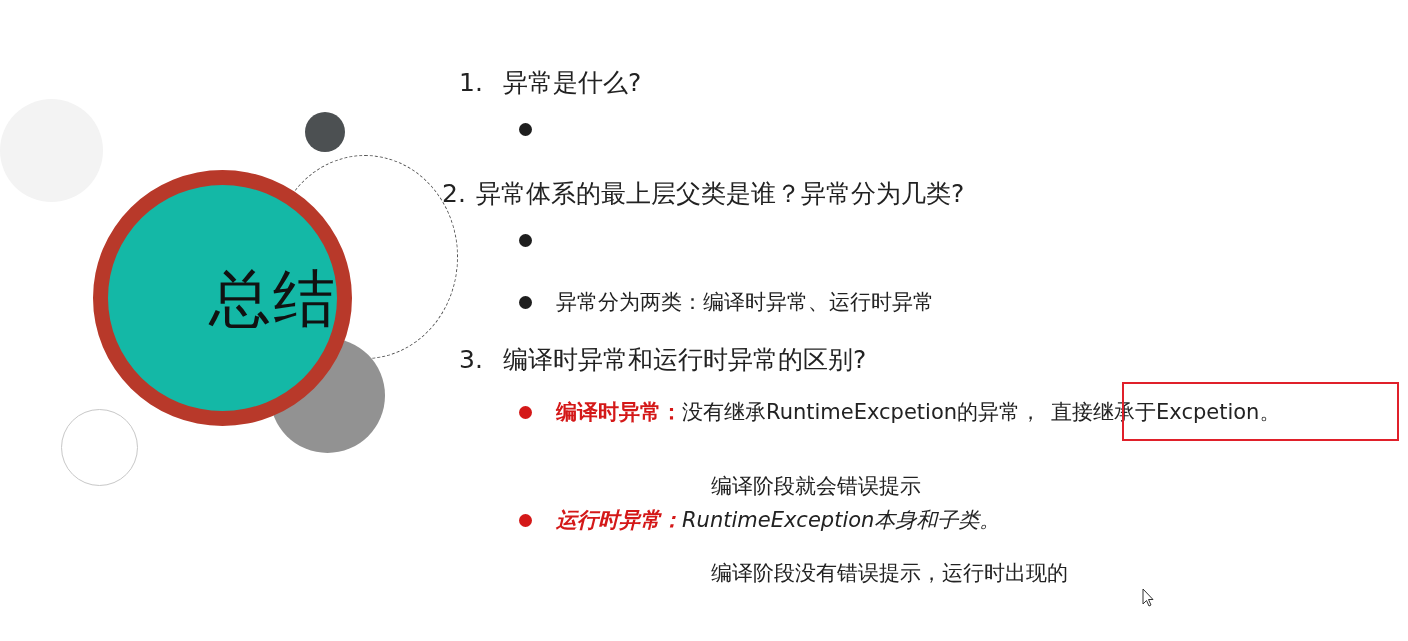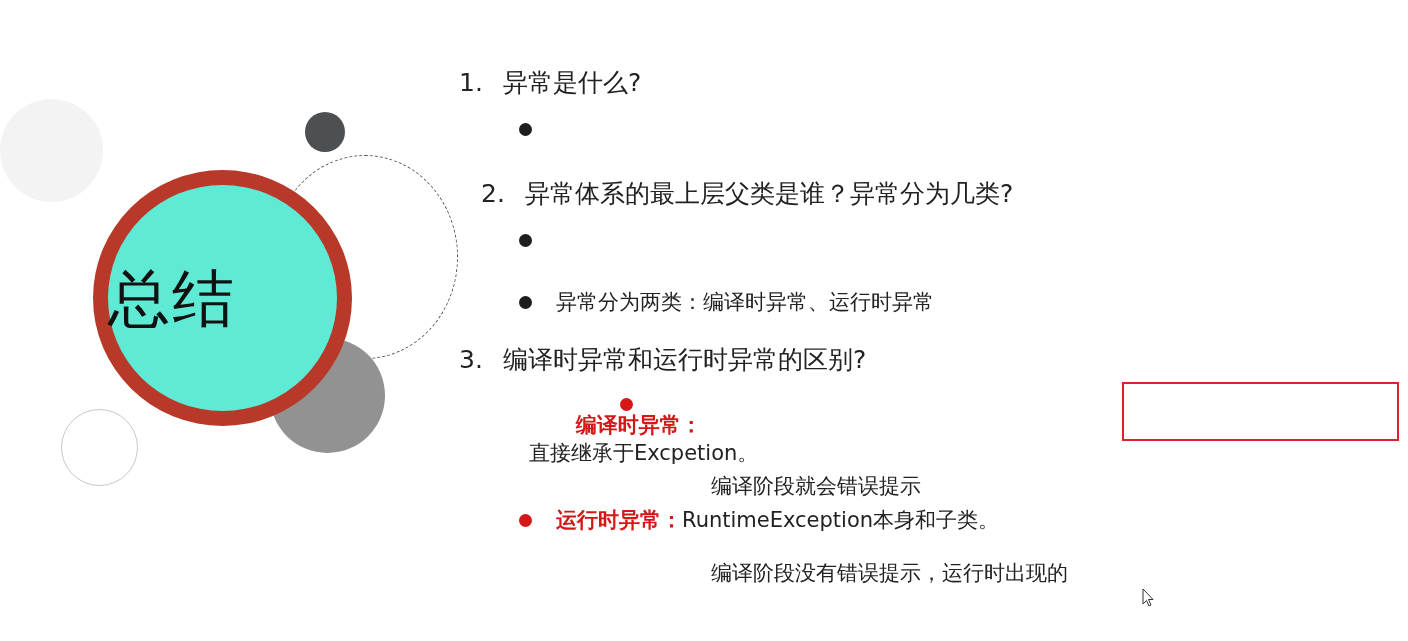--- a/index.html
+++ b/index.html
@@ -10,22 +10,22 @@
       color: #222222;
     }
     .deco { position: absolute; border-radius: 50%; box-sizing: border-box; }
     .c-light { left: 0; top: 99px; width: 103px; height: 103px; background: #f3f3f3; }
     .c-dark { left: 305px; top: 112px; width: 40px; height: 40px; background: #4c5052; }
     .c-dashed { left: 272px; top: 155px; width: 186px; height: 204px; border: 1.5px dashed #555; border-radius: 50%; }
     .c-gray { left: 270px; top: 338px; width: 115px; height: 115px; background: #929292; }
     .c-outline { left: 61px; top: 409px; width: 77px; height: 77px; border: 1.5px solid #c8c8c8; }
     .c-main {
       left: 93px; top: 170px; width: 259px; height: 256px;
-      border: 15px solid #b8392a; background: #5eead4;
-      display: flex; align-items: center; justify-content: flex-start;
+      border: 15px solid #b8392a; background: #14b8a6;
+      display: flex; align-items: center; justify-content: flex-end;
     }
     .c-main .title { font-size: 62px; color: #111; letter-spacing: 2px; margin-top: 2px; }
     .q { position: absolute; font-size: 25px; color: #222; white-space: nowrap; }
     .q .num { display: inline-block; width: 44px; }
     .b { position: absolute; font-size: 21px; color: #222; white-space: nowrap; display: flex; align-items: center; }
     .dot { display: inline-block; width: 13px; height: 13px; border-radius: 50%; background: #1e1e1e; margin-right: 24px; }
     .dot.red { background: #d41818; }
     .red-label { color: #d41818; font-weight: bold; }
     .sub { position: absolute; font-size: 21px; color: #222; white-space: nowrap; }
     .hl-box {
@@ -46,43 +46,44 @@
   <span class="title">总结</span>
 </div>
 
 <div class="q" style="left:459px; top:66px;">
   <span class="num">1.</span><span>异常是什么?</span>
 </div>
 <div class="b" style="left:519px; top:123px;">
   <span class="dot"></span>
 </div>
 
-<div class="q" style="left:481px; top:177px;">
+<div class="q" style="left:432px; top:177px;text-align:center;">
   <span class="num">2.</span><span>异常体系的最上层父类是谁？异常分为几类?</span>
 </div>
 <div class="b" style="left:519px; top:234px;">
   <span class="dot"></span>
 </div>
 <div class="b" style="left:519px; top:288px;">
   <span class="dot"></span>
   <span>异常分为两类：编译时异常、运行时异常</span>
 </div>
 
 <div class="q" style="left:459px; top:343px;">
   <span class="num">3.</span><span>编译时异常和运行时异常的区别?</span>
 </div>
-<div class="b" style="left:519px; top:398px;flex-direction:column;">
+<div class="b" style="left:519px; top:398px;">
   <span class="dot red"></span>
   <span class="red-label">编译时异常：</span>
+  <span>没有继承RuntimeExcpetion的异常，</span>
   <span style="margin-left:10px;">直接继承于Excpetion。</span>
 </div>
 <div class="hl-box"></div>
 <div class="sub" style="left:711px; top:452px;margin-top:20px;">编译阶段就会错误提示</div>
 
-<div class="b" style="left:519px; top:506px;">
+<div class="b" style="left:519px; top:506px;font-style:italic;">
   <span class="dot red"></span>
   <span class="red-label">运行时异常：</span>
   <span>RuntimeException本身和子类。</span>
 </div>
 <div class="sub" style="left:711px; top:559px;">编译阶段没有错误提示，运行时出现的</div>
 
 <svg class="cursor" viewBox="0 0 14 20">
   <path d="M1 1 L1 16 L4.5 12.5 L7 18 L9 17 L6.5 11.5 L11 11.5 Z" fill="#fff" stroke="#333" stroke-width="1"></path>
 </svg>
 

